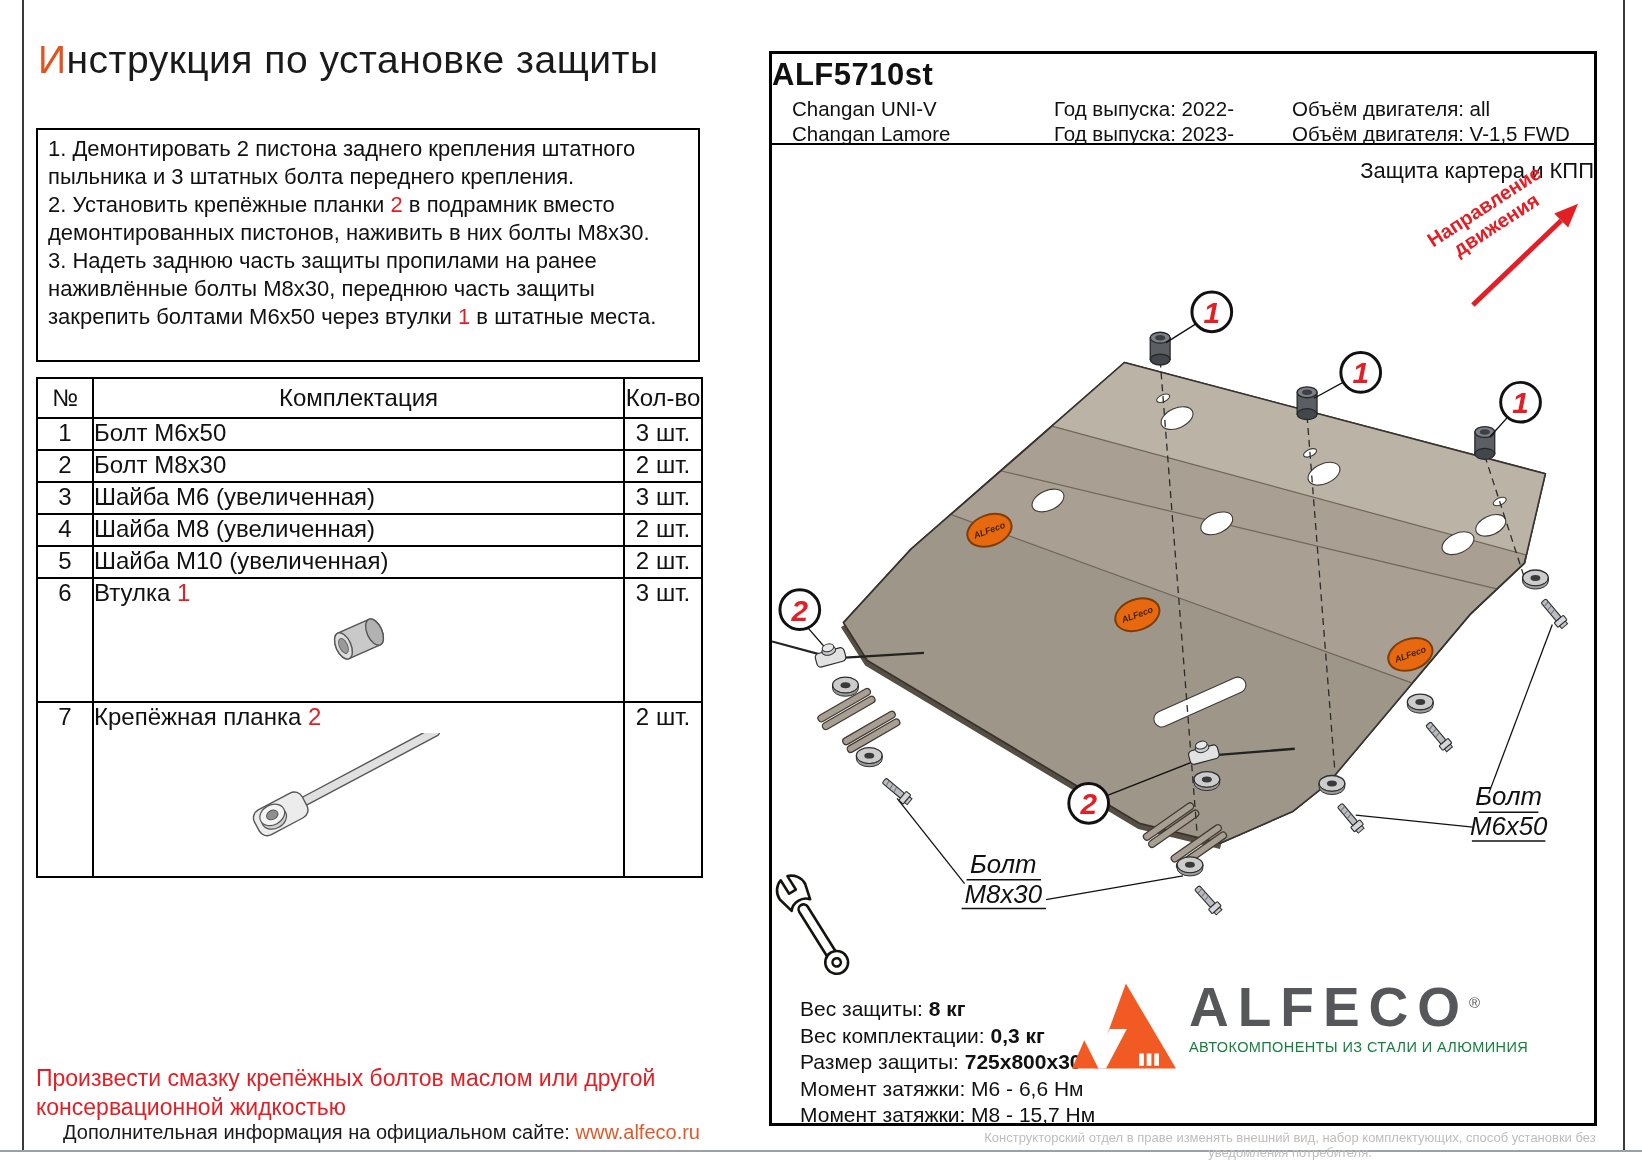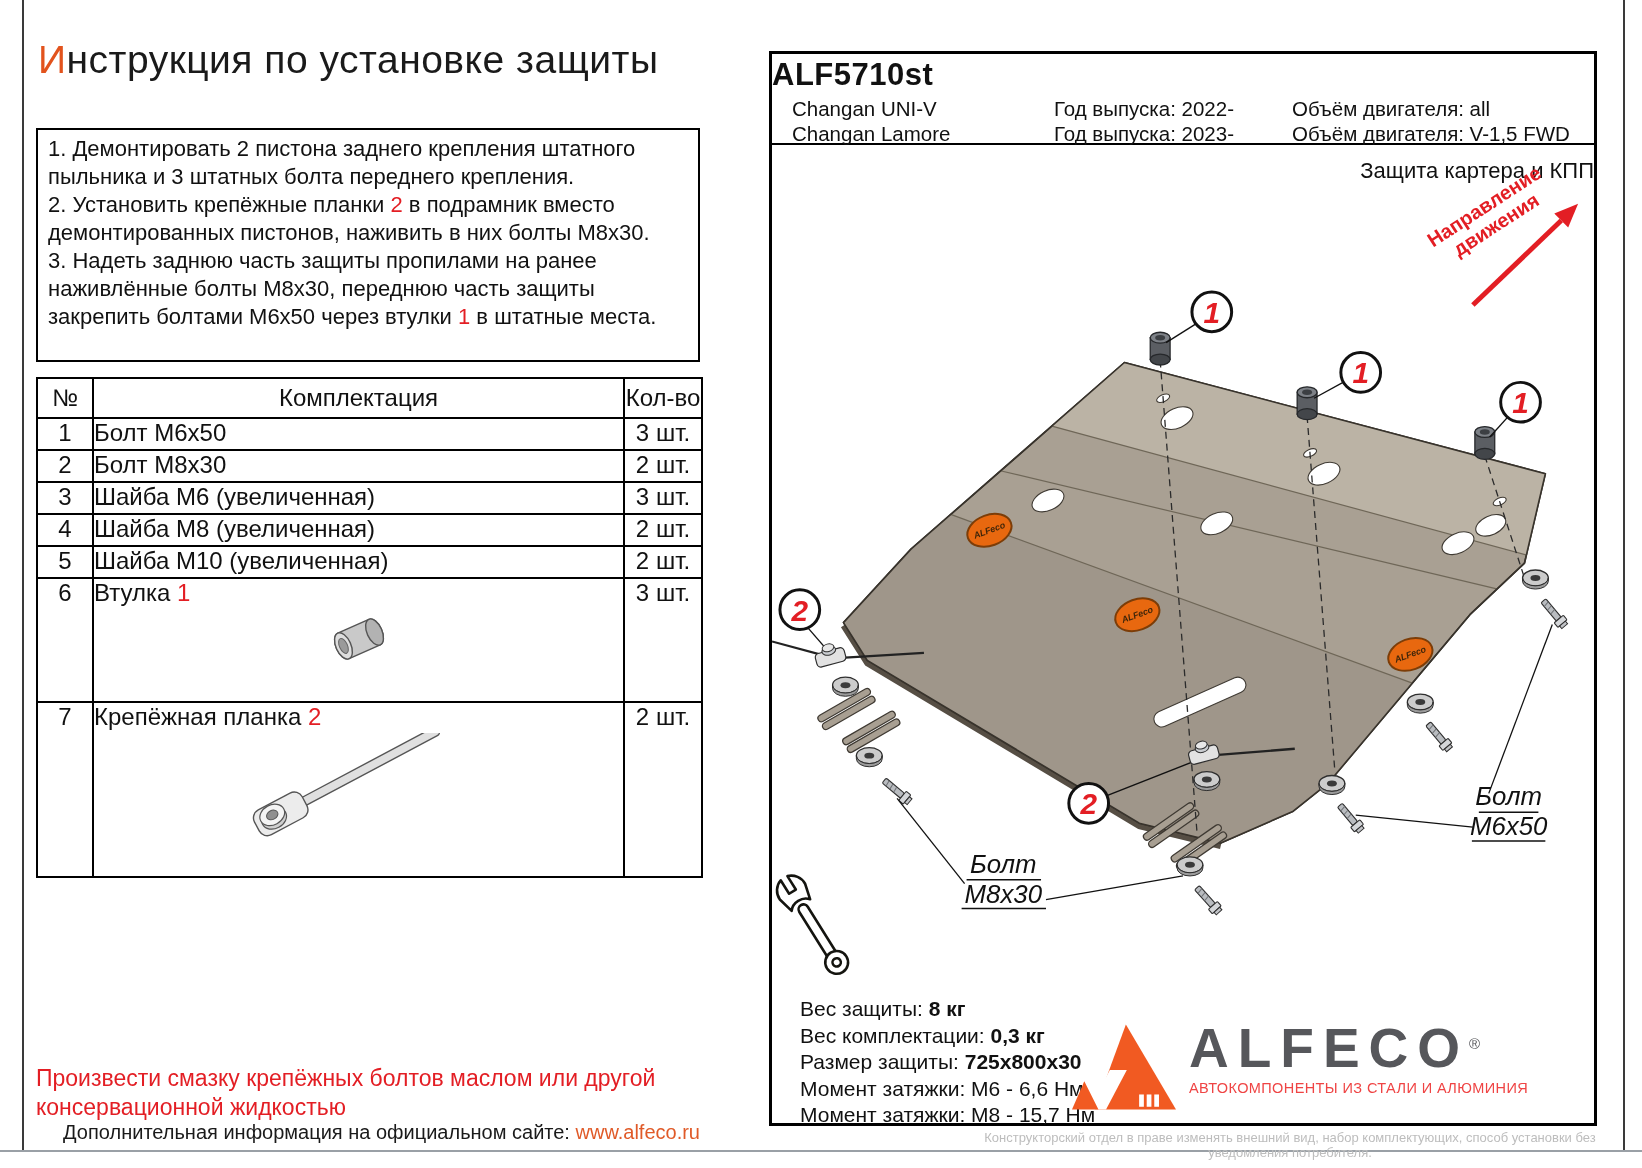--- a/index.html
+++ b/index.html
@@ -44,24 +44,24 @@
   .panel-header{position:absolute;left:0;top:0;width:100%;height:91px;border-bottom:2px solid #000;box-sizing:border-box;}
   .product-code{text-align:left;font-size:31px;font-weight:bold;margin-top:3px;letter-spacing:.5px;}
   .veh-rows{margin-top:3px;}
   .veh-row{display:grid;grid-template-columns:262px 238px auto;padding:0 0 0 20px;font-size:20.5px;line-height:25px;}
   .drawing-title{position:absolute;left:0;top:104px;width:100%;text-align:right;font-size:22px;}
   svg.drawing{position:absolute;left:0;top:91px;width:822px;height:850px;}
 
   .specs{position:absolute;left:28px;top:942px;font-size:21px;line-height:26.5px;}
   .specs .b{font-weight:bold;}
 
-  .logo{position:absolute;left:300px;top:968px;display:flex;gap:13px;align-items:flex-start;}
+  .logo{position:absolute;left:300px;top:927px;display:flex;gap:13px;align-items:flex-start;}
   .logo-text .wordmark{font-size:55px;font-weight:bold;color:#56575B;letter-spacing:9px;line-height:52px;}
   .logo-text .reg{font-size:15px;color:#56575B;vertical-align:18px;}
-  .logo-text .tagline{font-size:14.5px;color:#ef4444;letter-spacing:.4px;margin-top:6px;}
+  .logo-text .tagline{font-size:14.5px;color:#15803d;letter-spacing:.4px;margin-top:6px;}
 
   .fine-print{position:absolute;left:950px;top:1130px;width:680px;text-align:center;
       font-size:13px;color:#bdbdbd;}
 
   
   .cnum{font:bold italic 30px "Liberation Sans",sans-serif;fill:#E31E24;}
   .dir{font:bold 20px "Liberation Sans",sans-serif;fill:#E31E24;}
   .lbl{font:italic 26px "Liberation Sans",sans-serif;fill:#111;}
   .plugtxt{font:bold italic 9px "Liberation Sans",sans-serif;fill:#41260a;}
 </style>

